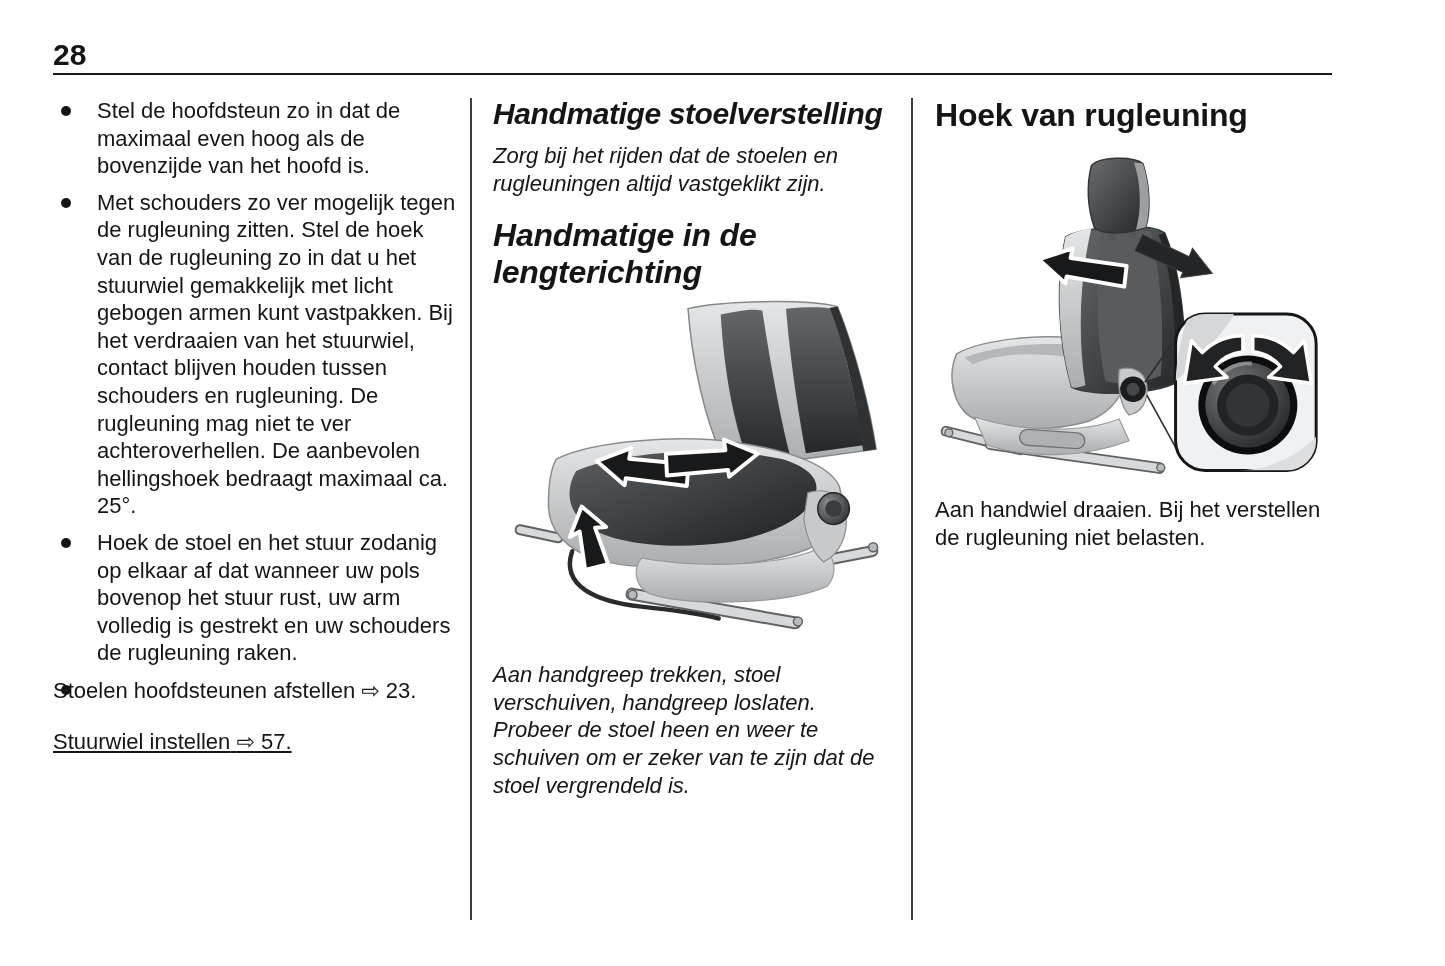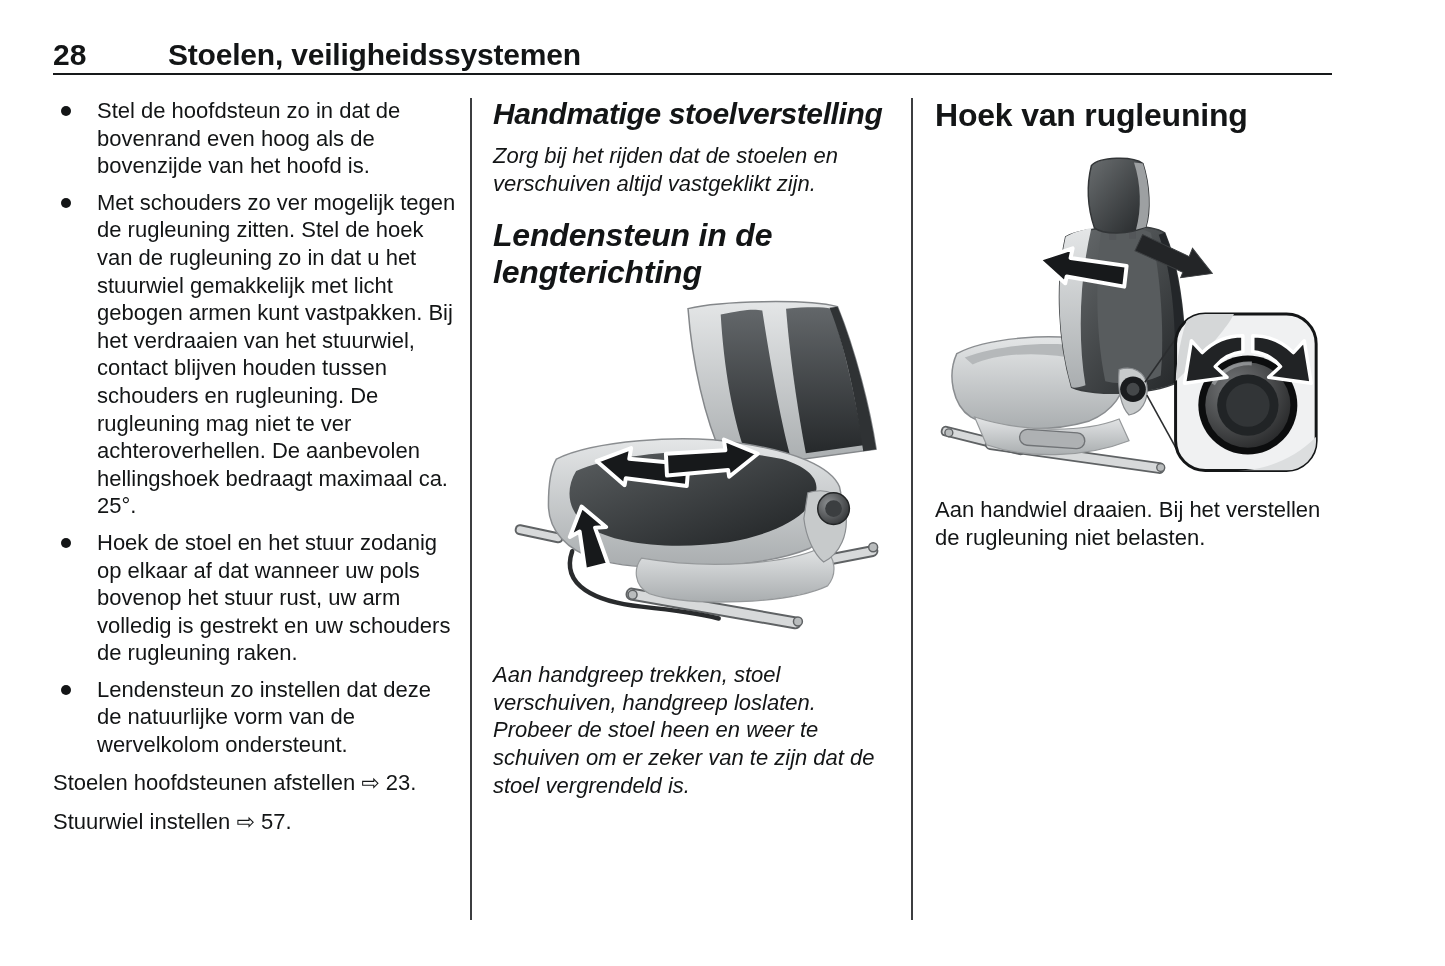--- a/index.html
+++ b/index.html
@@ -22,79 +22,77 @@
   .col2 { left:493px; width:400px;font-style:italic; }
   .col3 { left:935px; width:400px; }
   p, li { font-size:22px; line-height:27.6px; margin:0; }
   h1 { font-size:30px; font-weight:bold; margin:0 0 11px 0; letter-spacing:-0.4px; white-space:nowrap; }
   h2 { font-size:32px; font-weight:bold; margin:0; letter-spacing:-0.2px; }
   
   ul.blist { list-style:none; margin:0; padding:0; }
   ul.blist li { position:relative; padding-left:44px; margin-bottom:9px; }
   .marker { position:absolute; left:8px; top:9px; width:10px; height:10px; border-radius:50%; background:#131516; }
   .ref { margin-top:10px; }
-  .ref + .ref { margin-top:12px; }
+  .ref + .ref { margin-top:24px;text-decoration:underline; }
   .refarrow { font-family:"DejaVu Sans",sans-serif; }
   
   .col2 .intro { margin:0 0 20px 0; }
   .col2 h2 { margin-bottom:2px; }
   figure { margin:0; padding:0; }
   .fig-length { height:348px; margin-top:6px; }
   .fig-angle  { height:350px; margin-top:8px; }
   .after-fig { margin-top:16px; }
   .col3 .after-fig { margin-top:4px; }
   svg { display:block; }
 </style>
 </head>
 <body>
 
 <div class="page">
 
   <div class="pagenum">28</div>
-  <div class="chapter">Stoelen, veiligheidssystemen</div>
   <div class="header-rule"></div>
 
   <div class="vdiv d1"></div>
   <div class="vdiv d2"></div>
 
   <section class="col col1">
     <ul class="blist">
       <li>
         <span class="marker"></span>
-        <span>Stel de hoofdsteun zo in dat de bovenrand even hoog als de bovenzijde van het hoofd is.</span>
+        <span>Stel de hoofdsteun zo in dat de maximaal even hoog als de bovenzijde van het hoofd is.</span>
       </li>
       <li>
         <span class="marker"></span>
         <span>Met schouders zo ver mogelijk tegen de rugleuning zitten. Stel de hoek van de rugleuning zo in dat u het stuurwiel gemakkelijk met licht gebogen armen kunt vastpakken. Bij het verdraaien van het stuurwiel, contact blijven houden tussen schouders en rugleuning. De rugleuning mag niet te ver achteroverhellen. De aanbevolen hellingshoek bedraagt maximaal ca. 25°.</span>
       </li>
       <li>
         <span class="marker"></span>
         <span>Hoek de stoel en het stuur zodanig op elkaar af dat wanneer uw pols bovenop het stuur rust, uw arm volledig is gestrekt en uw schouders de rugleuning raken.</span>
       </li>
       <li>
         <span class="marker"></span>
-        <span>Lendensteun zo instellen dat deze de natuurlijke vorm van de wervelkolom ondersteunt.</span>
       </li>
     </ul>
     <p class="ref">
       <span>Stoelen hoofdsteunen afstellen</span>
       <span class="refarrow">⇨</span>
       <span>23.</span>
     </p>
     <p class="ref">
       <span>Stuurwiel instellen</span>
       <span class="refarrow">⇨</span>
       <span>57.</span>
     </p>
   </section>
 
   <section class="col col2">
     <h1>Handmatige stoelverstelling</h1>
-    <p class="intro">Zorg bij het rijden dat de stoelen en verschuiven altijd vastgeklikt zijn.</p>
-    <h2>Lendensteun in de lengterichting</h2>
+    <p class="intro">Zorg bij het rijden dat de stoelen en rugleuningen altijd vastgeklikt zijn.</p>
+    <h2>Handmatige in de lengterichting</h2>
 
     <figure class="fig-length">
       <svg width="396" height="348" viewBox="0 0 400 348">
         <defs>
           <linearGradient id="gLight" x1="0" y1="0" x2="0" y2="1">
             <stop offset="0" stop-color="#e4e6e7"></stop>
               <stop offset="1" stop-color="#a9adaf"></stop>
           </linearGradient>
           <linearGradient id="gDark" x1="0" y1="0" x2="0" y2="1">
             <stop offset="0" stop-color="#63676a"></stop>

